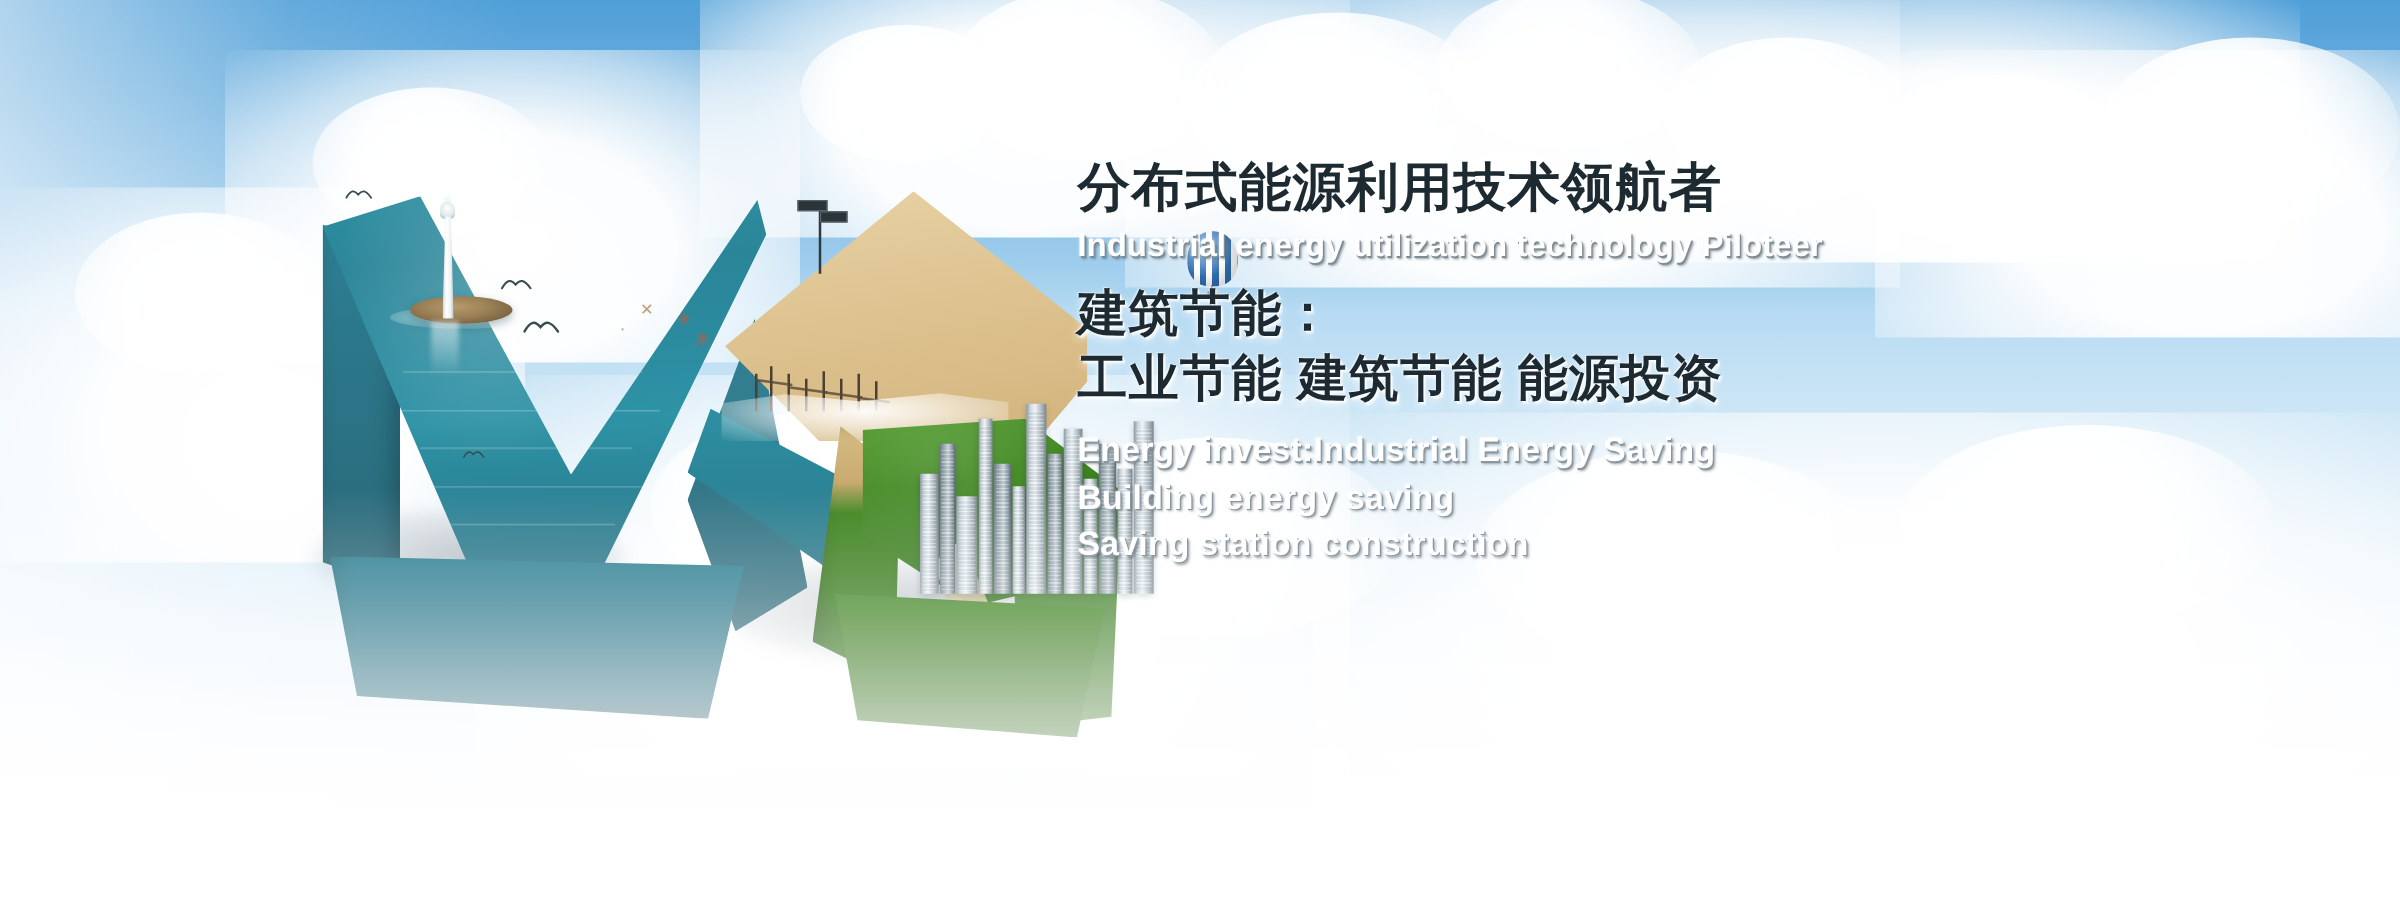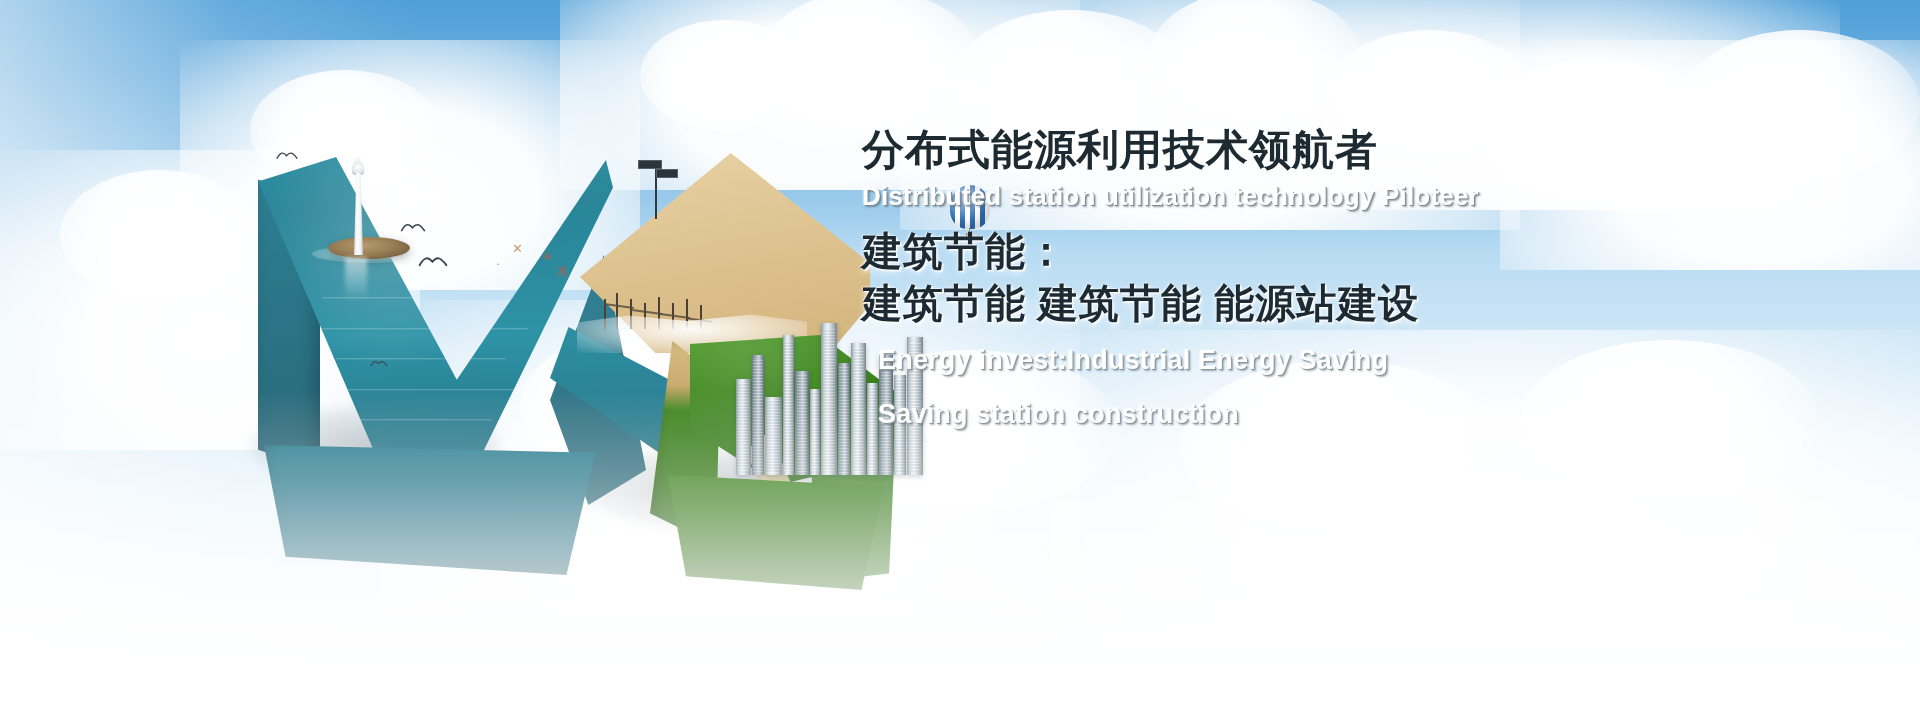--- a/index.html
+++ b/index.html
@@ -344,21 +344,21 @@
       -1px -1px 0 rgba(255,255,255,0.45),
       0 3px 7px rgba(255,255,255,0.75);
     white-space: nowrap;
   }
   .zh-line.second { margin-bottom: 16px; }
   .en-line {
     font-size: 27px;
     font-weight: 700;
     color: #ffffff;
     line-height: 1.38;
-    margin: 16px;
+    margin: 0;
     letter-spacing: 0.2px;
     text-shadow:
       1px 1px 0 #8b979f,
       2px 2px 2px rgba(75,90,100,0.5),
       0 0 2px rgba(255,255,255,0.85);
     white-space: nowrap;
   }
 </style>
 </head>
 <body>
@@ -504,20 +504,21 @@
         <div class="balloon-rope"></div>
         <div class="balloon-basket"></div>
       </div>
     </div>
   </div>
 
   <div class="haze-bottom"></div>
 
   <div id="copy">
     <h1 class="zh-head">分布式能源利用技术领航者</h1>
-    <p class="en-sub">Distributed station utilization technology Piloteer</p>
+    <p class="en-sub">Industrial energy utilization technology Piloteer</p>
     <p class="zh-line">建筑节能：</p>
-    <p class="zh-line second">建筑节能  建筑节能  能源站建设</p>
+    <p class="zh-line second">工业节能  建筑节能  能源投资</p>
     <p class="en-line">Energy invest:Industrial Energy Saving</p>
+    <p class="en-line">Building energy saving</p>
     <p class="en-line">Saving station construction</p>
   </div>
 
 </div>
 
 </body></html>

